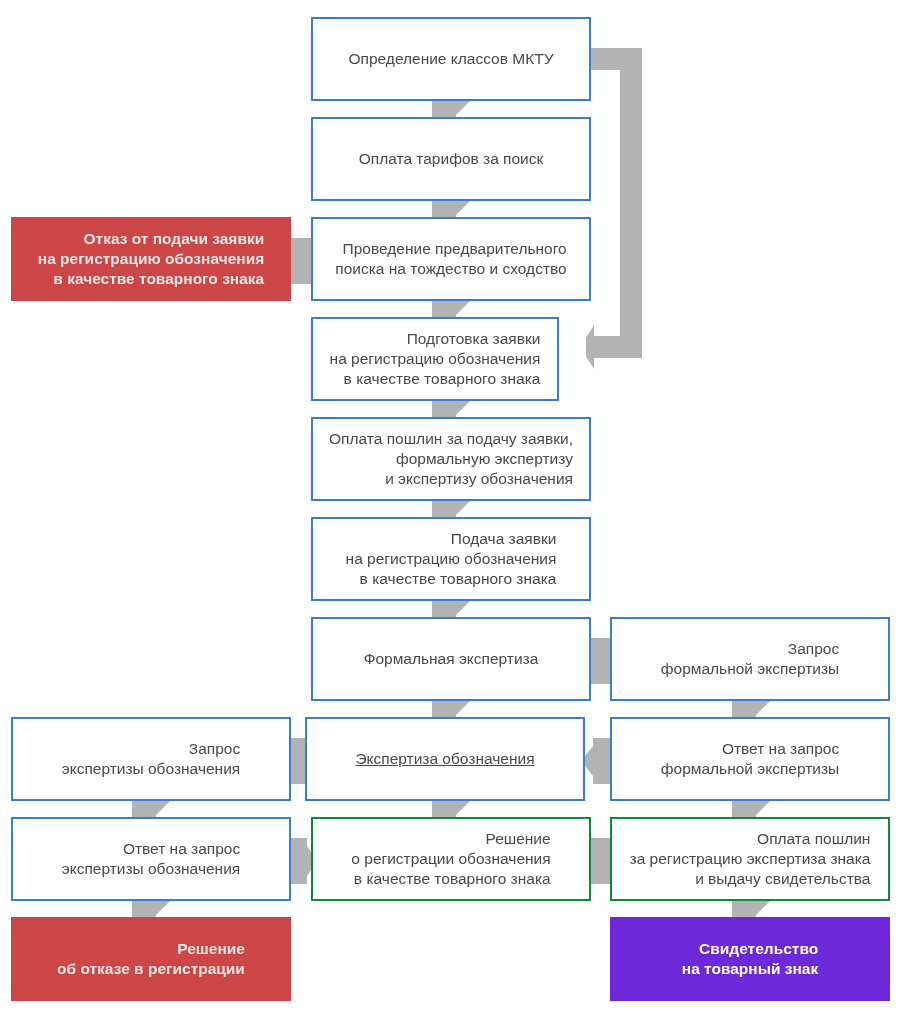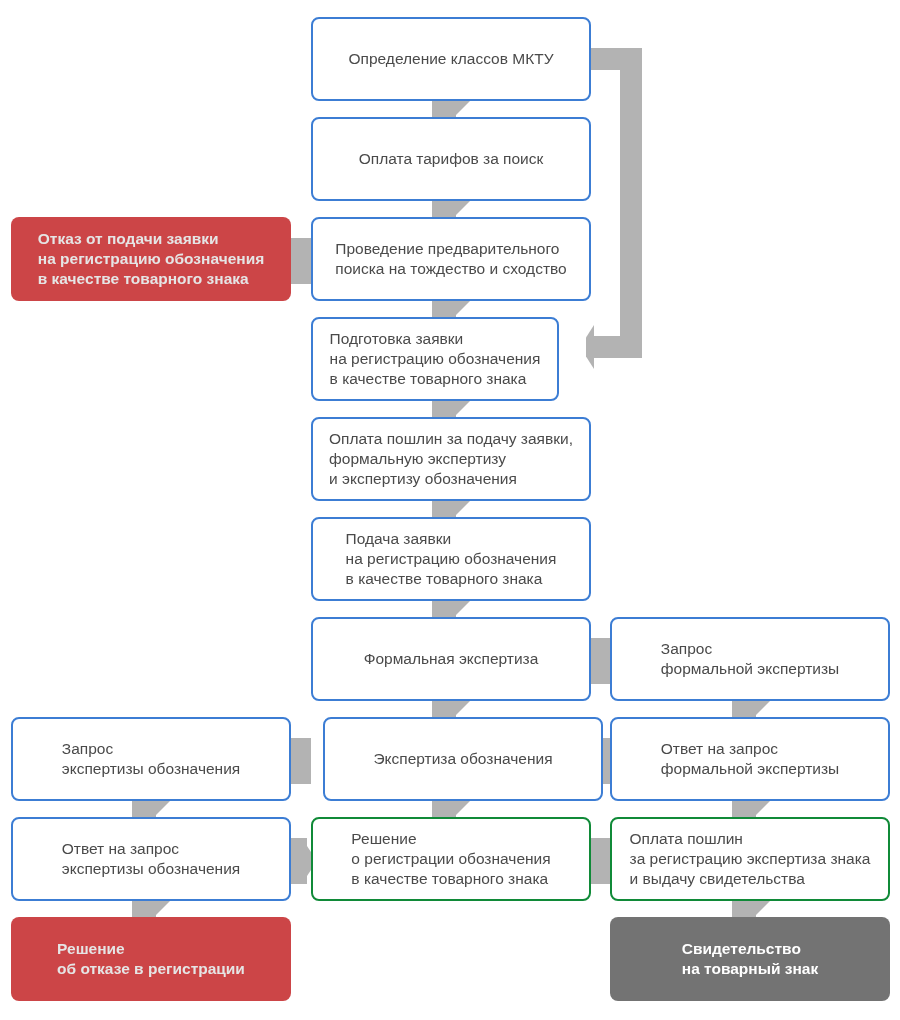--- a/index.html
+++ b/index.html
@@ -22,22 +22,22 @@
     background: #ffffff;
   }
 
   
   .node {
     position: absolute;
     box-sizing: border-box;
     display: flex;
     align-items: center;
     justify-content: center;
-    text-align: left;
-    border-radius: 8px;
+    text-align: right;
+    border-radius: 0;
     line-height: 1.30;
     white-space: pre-line;
     z-index: 5;
   }
   .node.outline {
     background: #ffffff;
     border: 2.5px solid #3C7DD4;
     color: #4a4a4a;
     font-size: 15.5px;
     font-weight: 400;
@@ -50,21 +50,21 @@
     font-weight: 400;
   }
   .node.fill-red {
     background: #CC4547;
     border: none;
     color: #e5e5e5;
     font-size: 15.5px;
     font-weight: 700;
   }
   .node.fill-green {
-    background: #737373;
+    background: #6d28d9;
     border: none;
     color: #ffffff;
     font-size: 15.5px;
     font-weight: 700;
   }
 
   
   .conn {
     position: absolute;
     z-index: 2;
@@ -242,21 +242,21 @@
   <div class="node outline" style="left:311px; top:417px; width:280px; height:84px;">Оплата пошлин за подачу заявки,
 формальную экспертизу
 и экспертизу обозначения</div>
 
   <div class="node outline" style="left:311px; top:517px; width:280px; height:84px;">Подача заявки
 на регистрацию обозначения
 в качестве товарного знака</div>
 
   <div class="node outline" style="left:311px; top:617px; width:280px; height:84px;">Формальная экспертиза</div>
 
-  <div class="node outline" style="left:323px; top:717px; width:280px; height:84px;">Экспертиза обозначения</div>
+  <div class="node outline" style="left:305px; top:717px; width:280px; height:84px;text-decoration:underline;">Экспертиза обозначения</div>
 
   <div class="node outline-green" style="left:311px; top:817px; width:280px; height:84px;">Решение
 о регистрации обозначения
 в качестве товарного знака</div>
 
   <div class="node fill-red" style="left:11px; top:217px; width:280px; height:84px;">Отказ от подачи заявки
 на регистрацию обозначения
 в качестве товарного знака</div>
 
   <div class="node outline" style="left:11px; top:717px; width:280px; height:84px;">Запрос

